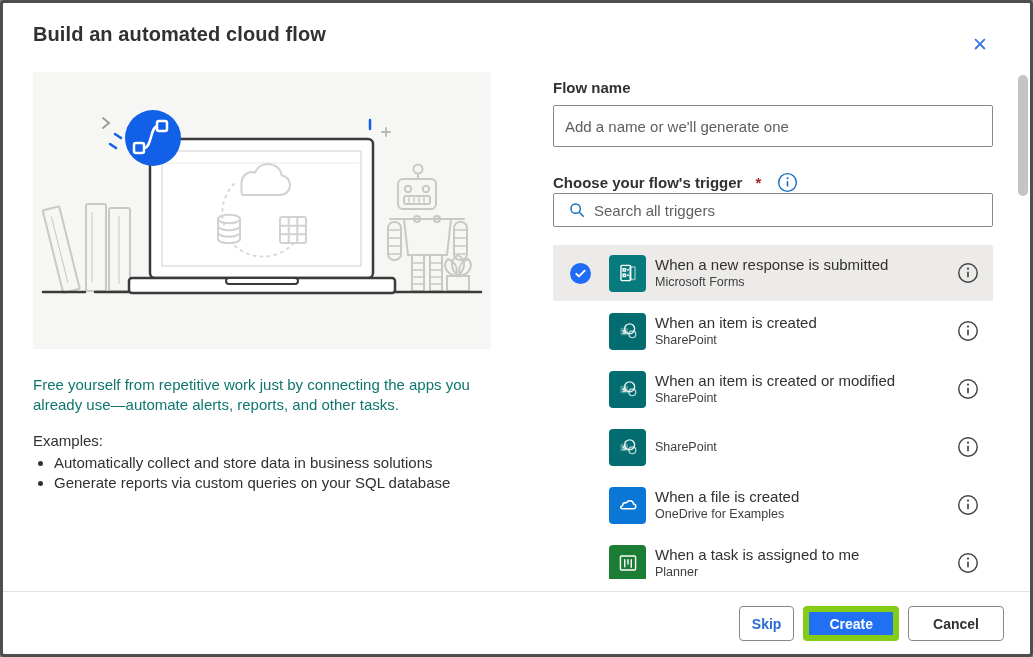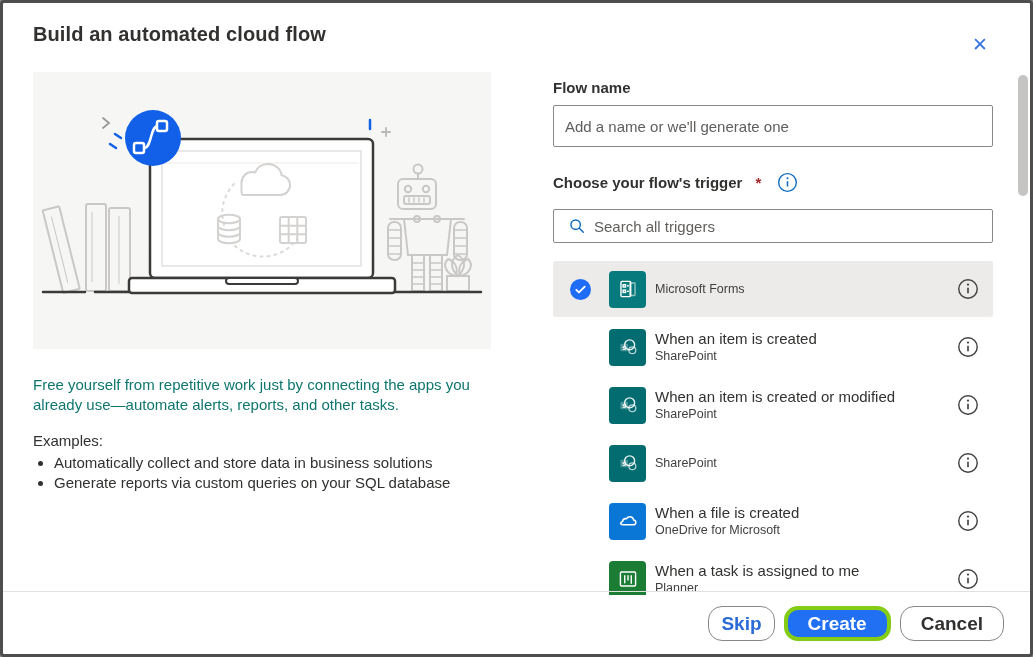--- a/index.html
+++ b/index.html
@@ -37,21 +37,21 @@
     border:1px solid #8a8886; border-radius:2px;
     padding:0 11px; font-size:15px; font-family:"Liberation Sans",sans-serif; color:#323130;
   }
   .flow-name-input::placeholder, .search-input::placeholder { color:#605e5c; opacity:1; }
   .trigger-label-row { margin-top:25px; display:flex; align-items:center; gap:16px; }
   .required-marker { color:#a4262c; font-size:15px; font-weight:700; margin-left:-3px; }
   .label-info { width:21px; height:21px; color:#0f6cbd; display:inline-flex; cursor:pointer; background:none; border:none; }
   .label-info svg { width:21px; height:21px; }
 
   .search-box {
-    margin-top:16px; width:440px; height:34px;
+    margin-top:0; width:440px; height:34px;
     border:1px solid #8a8886; border-radius:2px;
     display:flex; align-items:center; padding:0 8px; background:#fff;
   }
   .search-icon { width:18px; height:18px; margin:0 8px 0 6px; color:#0f6cbd; flex:none; }
   .search-icon svg { width:18px; height:18px; display:block; }
   .search-input { border:none; outline:none; flex:1; font-size:15px; font-family:"Liberation Sans",sans-serif; color:#323130; background:transparent; }
 
   .trigger-list { margin-top:18px; width:440px; height:334px; overflow:hidden; }
   .trigger-row {
     display:flex; align-items:center; height:56px; margin-bottom:2px;
@@ -72,27 +72,27 @@
   .row-info svg { width:22px; height:22px; }
 
   
   .scrollbar-track { position:absolute; left:1014px; top:62px; width:12px; height:523px; }
   .scrollbar-thumb { position:absolute; left:1px; top:10px; width:10px; height:121px; background:#c6c4c2; border-radius:5px; }
 
   
   .footer-divider { position:absolute; left:0; top:588px; width:1027px; height:1px; background:#e3e1df; }
   .footer { position:absolute; top:603px; right:26px; display:flex; gap:9px; }
   .btn {
-    height:35px; border-radius:14px; font-size:19px; font-weight:700;
+    height:35px; border-radius:4px; font-size:14px; font-weight:700;
     font-family:"Liberation Sans",sans-serif; display:flex; align-items:center; justify-content:center;
     cursor:pointer;
     text-align:center;
   }
   .btn-skip { min-width:54px; padding:0 12px; background:#fff; border:1px solid #8a8886; color:#2b6bd8; }
-  .btn-create { min-width:95px; padding:0 20px; background:#2170f3; border:4px solid #84cc16; color:#fff; }
+  .btn-create { min-width:95px; padding:0 20px; background:#2170f3; border:6px solid #84cc16; color:#fff; }
   .btn-cancel { min-width:96px; padding:0 20px; background:#fff; border:1px solid #8a8886; color:#323130; }
 </style>
 </head>
 <body>
 
 <div class="dialog">
 
   <div class="dialog-title">Build an automated cloud flow</div>
   <button class="close-btn">✕</button>
 
@@ -260,20 +260,21 @@
             <svg viewBox="0 0 24 24" fill="none" stroke="#fff" stroke-width="1.3">
               <rect x="13.5" y="6.5" width="5" height="11.5" rx="0.6" opacity="0.55"></rect>
               <rect x="5.5" y="5" width="9" height="14" rx="1"></rect>
               <rect x="7.5" y="8" width="2.2" height="2.2"></rect>
               <line x1="11" y1="9.1" x2="12.8" y2="9.1"></line>
               <rect x="7.5" y="13" width="2.2" height="2.2"></rect>
               <line x1="11" y1="14.1" x2="12.8" y2="14.1"></line>
             </svg>
           </span>
     <span class="trigger-text">
+      <span class="trigger-title">When a new response is submitted</span>
       <span class="trigger-service">Microsoft Forms</span>
     </span>
     <button class="row-info"><svg viewBox="0 0 20 20" fill="none">
               <circle cx="10" cy="10" r="8.4" stroke="currentColor" stroke-width="1.3"></circle>
               <line x1="10" y1="8.8" x2="10" y2="13.8" stroke="currentColor" stroke-width="1.5"></line>
               <circle cx="10" cy="6" r="1" fill="currentColor"></circle>
             </svg></button>
   </div>
 
   <div class="trigger-row">
@@ -340,21 +341,21 @@
 
   <div class="trigger-row">
     <span class="check-slot"></span>
     <span class="service-tile" style="background: rgb(10, 119, 214);">
             <svg viewBox="0 0 24 24" fill="none" stroke="#fff" stroke-width="1.4" stroke-linecap="round" stroke-linejoin="round">
               <path d="M7.8 15.5h9c1.4 0 2.4-1 2.4-2.2 0-1.1-.9-2.1-2.1-2.2-.2-1.7-1.6-3-3.4-3-1.3 0-2.5.7-3 1.8-.3-.1-.6-.1-.9-.1-1.5 0-2.7 1.2-2.8 2.6-1 .2-1.8 1-1.8 2 0 .7.6 1.1 2.6 1.1z"></path>
             </svg>
           </span>
     <span class="trigger-text">
       <span class="trigger-title">When a file is created</span>
-      <span class="trigger-service">OneDrive for Microsoft</span>
+      <span class="trigger-service">OneDrive for Examples</span>
     </span>
     <button class="row-info"><svg viewBox="0 0 20 20" fill="none">
               <circle cx="10" cy="10" r="8.4" stroke="currentColor" stroke-width="1.3"></circle>
               <line x1="10" y1="8.8" x2="10" y2="13.8" stroke="currentColor" stroke-width="1.5"></line>
               <circle cx="10" cy="6" r="1" fill="currentColor"></circle>
             </svg></button>
   </div>
 
   <div class="trigger-row">
     <span class="check-slot"></span>

